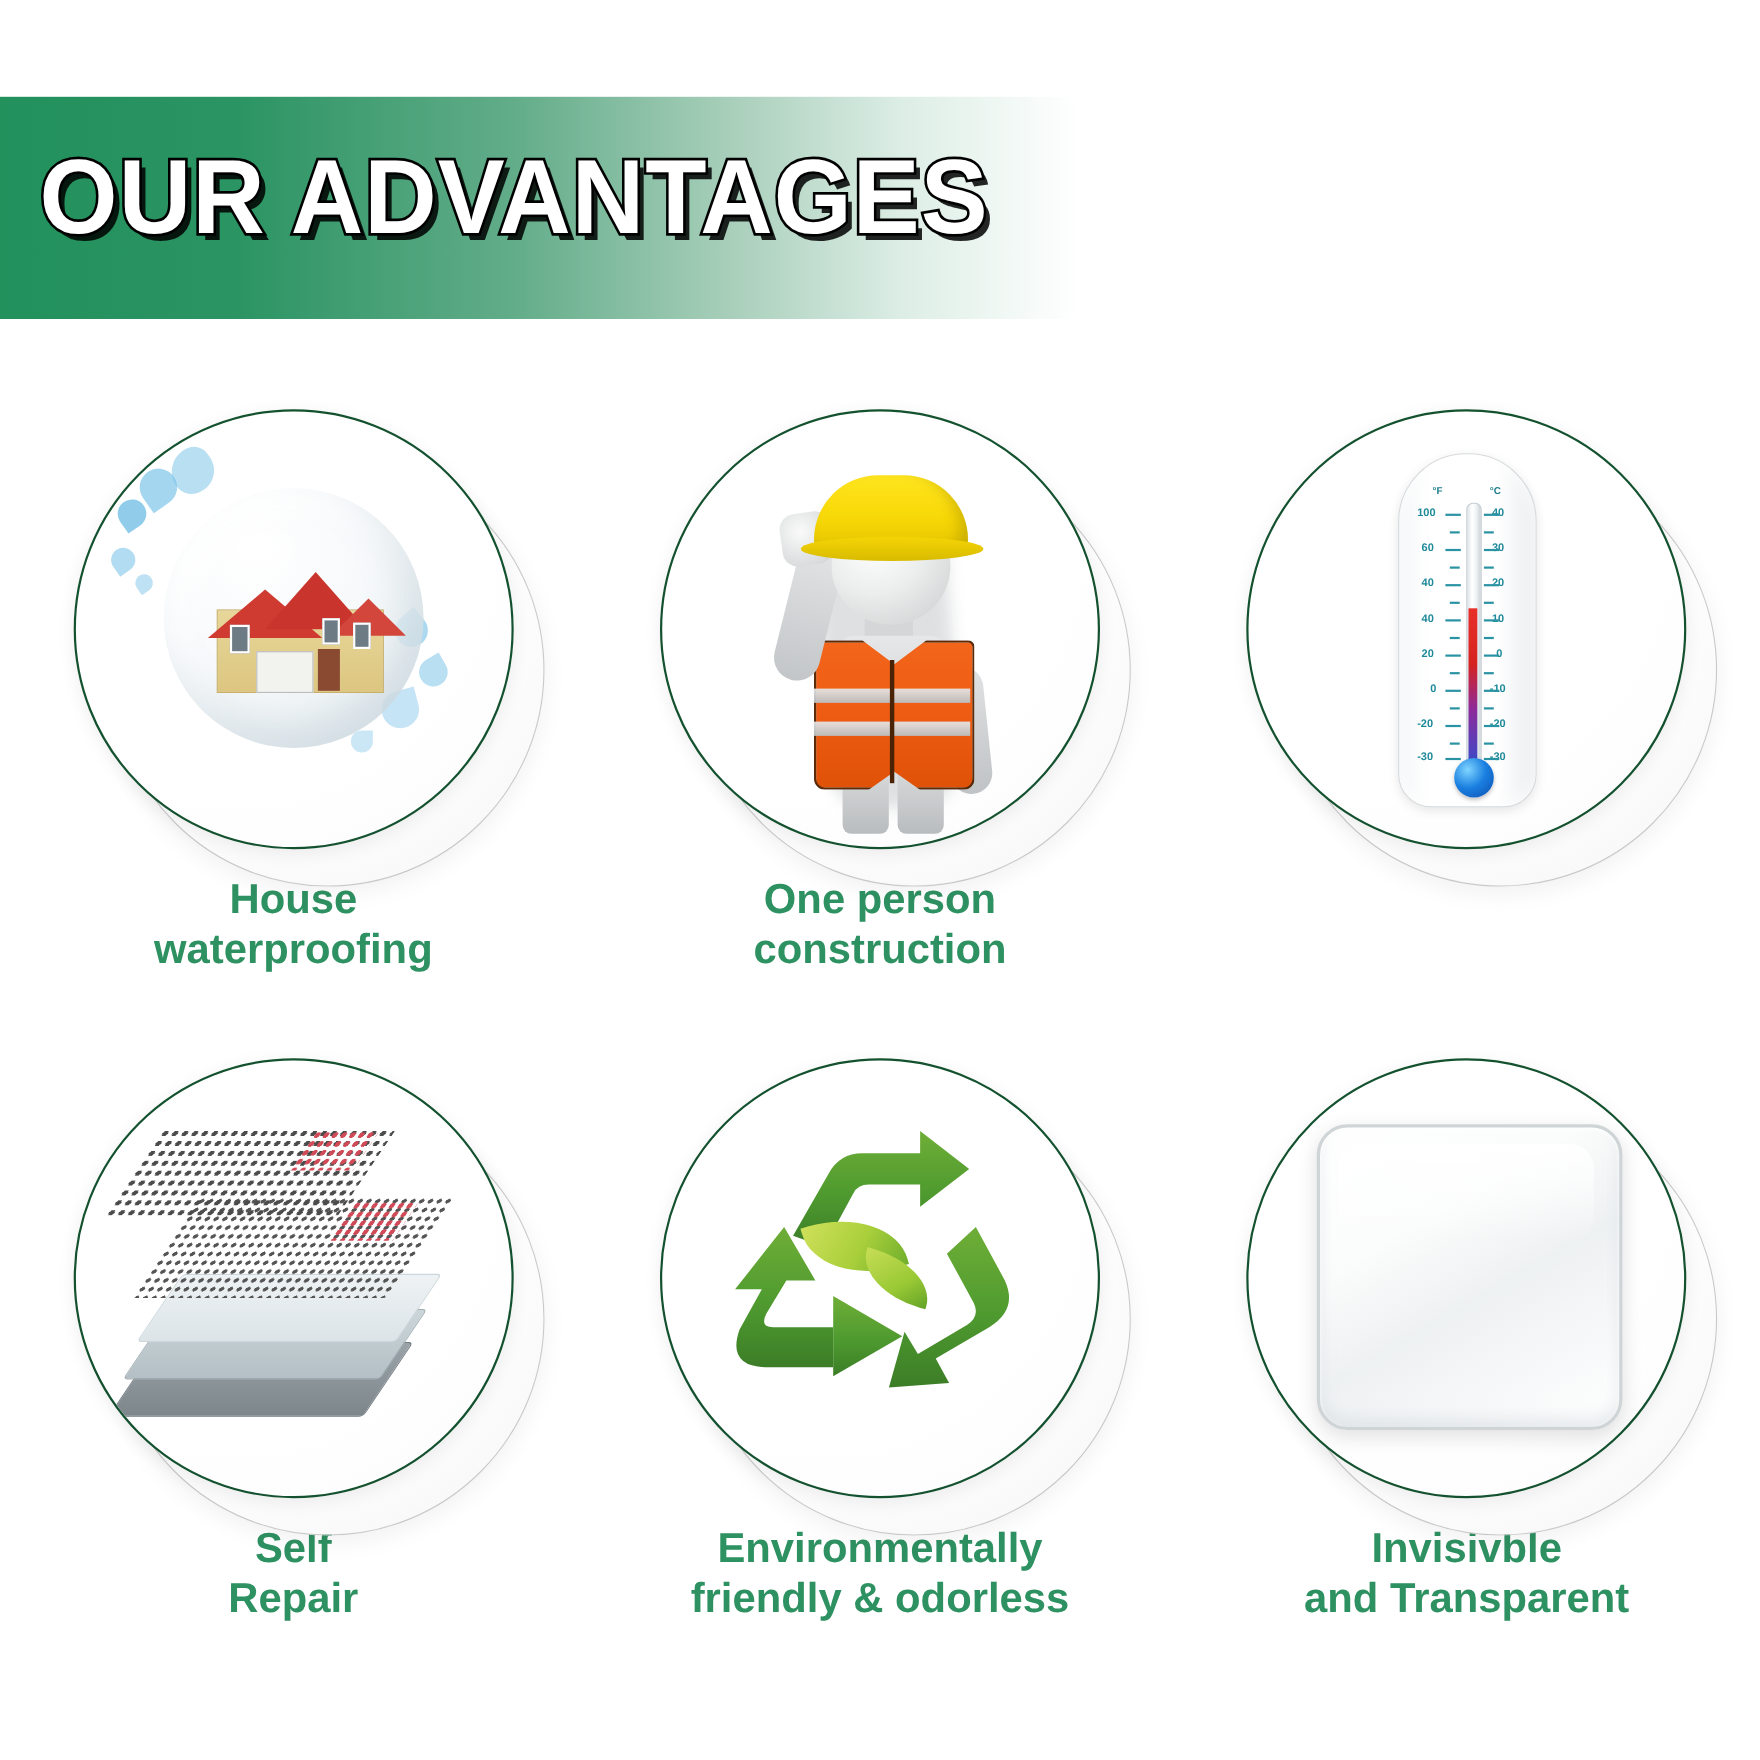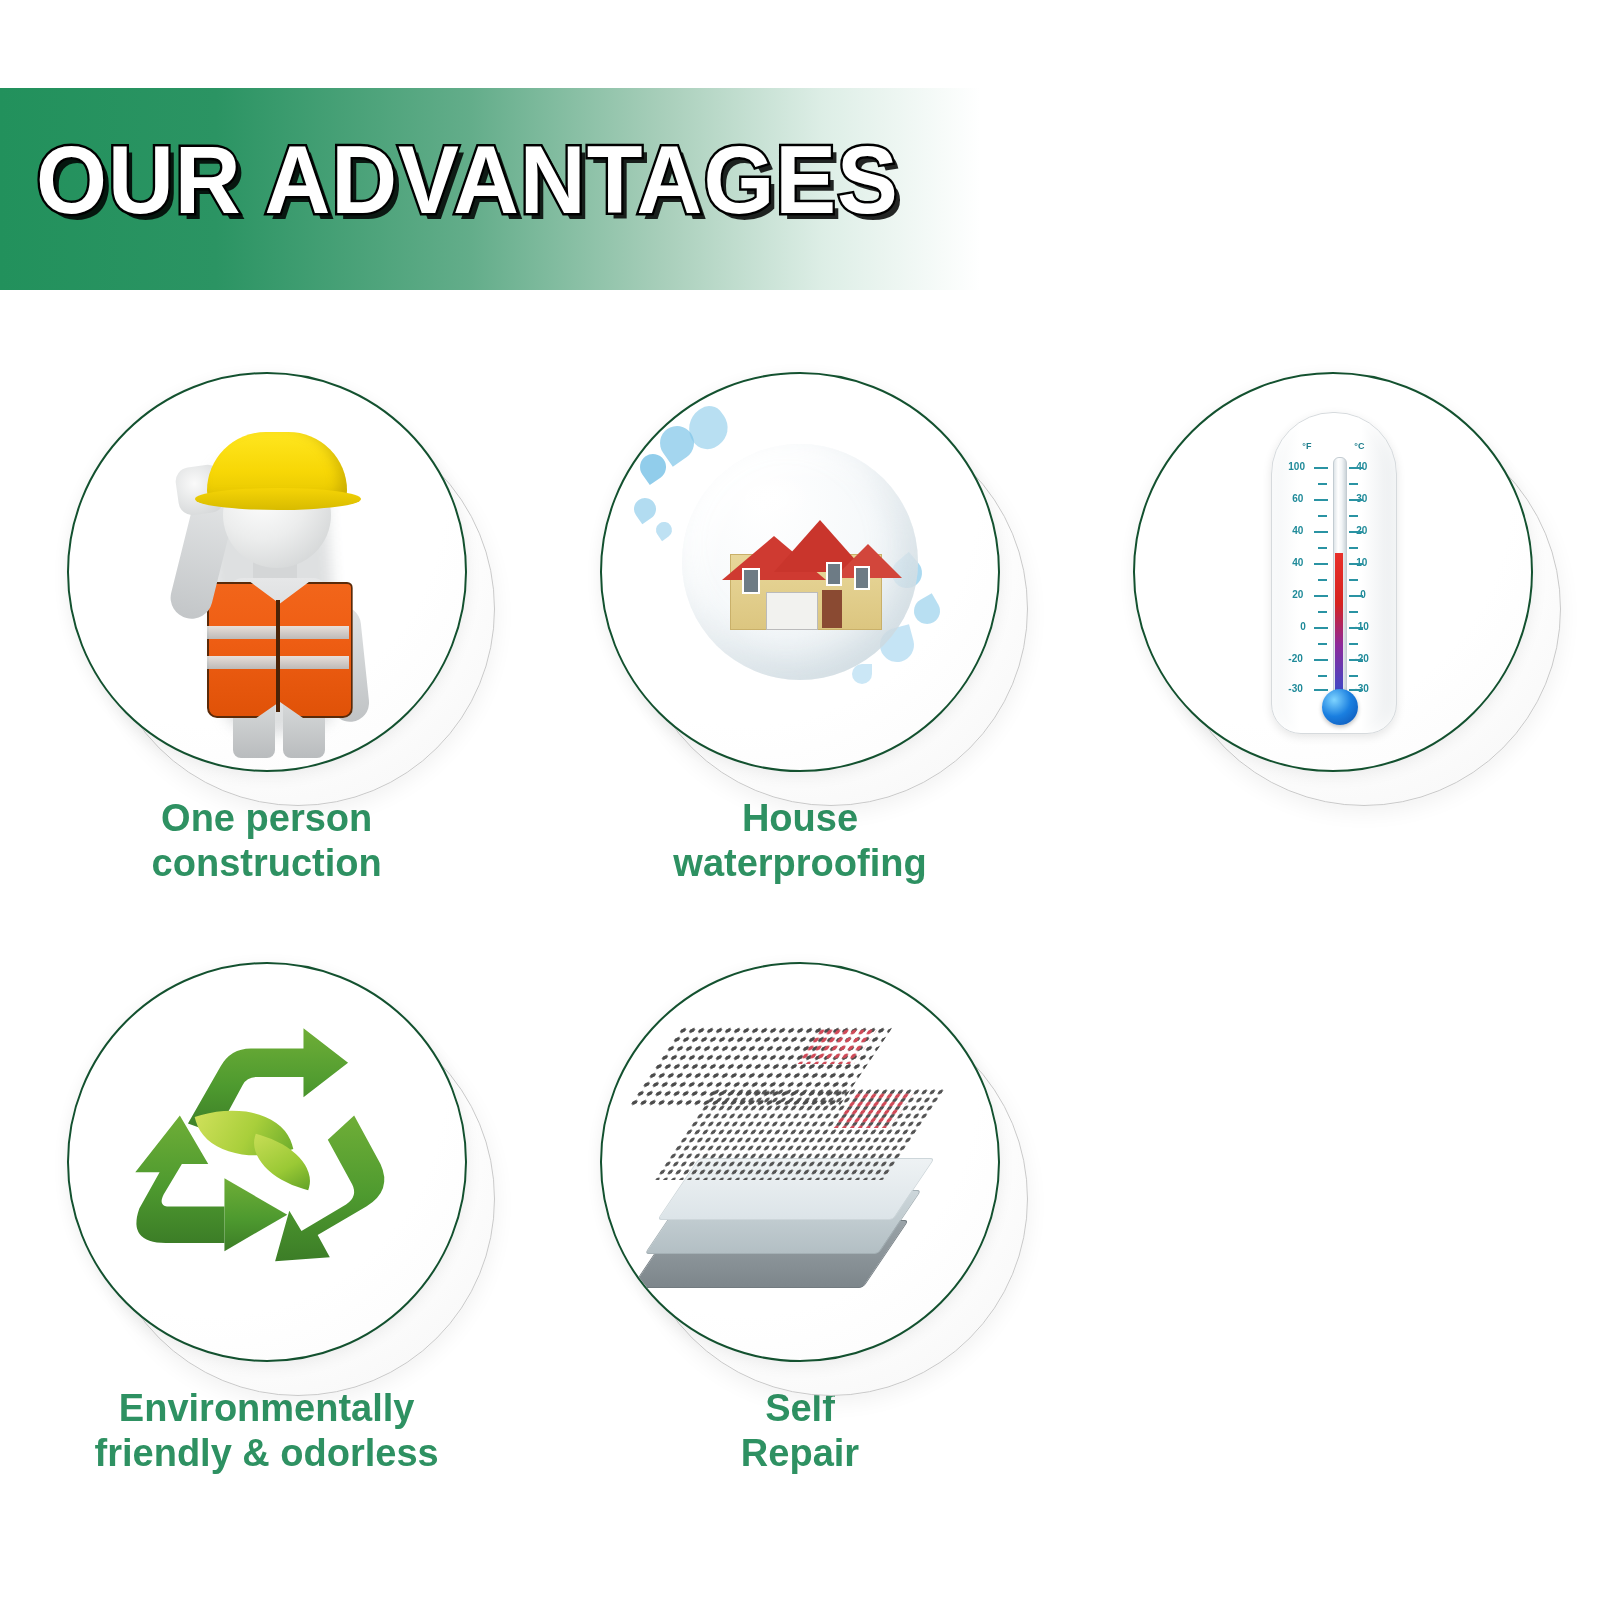--- a/index.html
+++ b/index.html
@@ -193,49 +193,20 @@
 <div class="banner"></div>
 <div class="banner-title">OUR ADVANTAGES</div>
 
 <div class="grid">
 
   <div class="cell">
     <div class="circle-wrap">
       <div class="circle-ghost"></div>
       <div class="circle-main">
         <div class="art">
-          <div class="worker">
-            <div class="w-shadow"></div>
-            <div class="w-legL"></div>
-            <div class="w-legR"></div>
-            <div class="w-armdn"></div>
-            <div class="w-neck"></div>
-            <div class="w-torso"></div>
-            <div class="w-vest"></div>
-            <div class="w-stripe" style="top:216px;"></div>
-            <div class="w-stripe" style="top:246px;"></div>
-            <div class="w-zip"></div>
-            <div class="w-armup"></div>
-            <div class="w-hand"></div>
-            <div class="w-head"></div>
-            <div class="w-helmet"></div>
-            <div class="w-brim"></div>
-          </div>
-        </div>
-      </div>
-    </div>
-    <div class="caption">One person
-construction</div>
-  </div>
-
-  <div class="cell">
-    <div class="circle-wrap">
-      <div class="circle-ghost"></div>
-      <div class="circle-main">
-        <div class="art">
           <div class="wdrop" style="left:10px;top:52px;width:26px;height:26px;"></div>
           <div class="wdrop" style="left:30px;top:24px;width:34px;height:34px;opacity:.7;"></div>
           <div class="wdrop" style="left:58px;top:6px;width:40px;height:40px;opacity:.55;border-radius:60% 40% 55% 45%;"></div>
           <div class="wdrop" style="left:4px;top:96px;width:22px;height:22px;opacity:.6;"></div>
           <div class="wdrop" style="left:26px;top:120px;width:16px;height:16px;opacity:.5;"></div>
           <div class="wdrop" style="left:262px;top:156px;width:30px;height:30px;opacity:.65;transform:rotate(140deg);"></div>
           <div class="wdrop" style="left:284px;top:196px;width:26px;height:26px;opacity:.55;transform:rotate(150deg);"></div>
           <div class="wdrop" style="left:250px;top:226px;width:34px;height:34px;opacity:.45;transform:rotate(165deg);"></div>
           <div class="wdrop" style="left:222px;top:262px;width:20px;height:20px;opacity:.4;transform:rotate(180deg);"></div>
           <div class="bubble"></div>
@@ -256,20 +227,49 @@
     </div>
     <div class="caption">House
 waterproofing</div>
   </div>
 
   <div class="cell">
     <div class="circle-wrap">
       <div class="circle-ghost"></div>
       <div class="circle-main">
         <div class="art">
+          <div class="worker">
+            <div class="w-shadow"></div>
+            <div class="w-legL"></div>
+            <div class="w-legR"></div>
+            <div class="w-armdn"></div>
+            <div class="w-neck"></div>
+            <div class="w-torso"></div>
+            <div class="w-vest"></div>
+            <div class="w-stripe" style="top:216px;"></div>
+            <div class="w-stripe" style="top:246px;"></div>
+            <div class="w-zip"></div>
+            <div class="w-armup"></div>
+            <div class="w-hand"></div>
+            <div class="w-head"></div>
+            <div class="w-helmet"></div>
+            <div class="w-brim"></div>
+          </div>
+        </div>
+      </div>
+    </div>
+    <div class="caption">One person
+construction</div>
+  </div>
+
+  <div class="cell">
+    <div class="circle-wrap">
+      <div class="circle-ghost"></div>
+      <div class="circle-main">
+        <div class="art">
           <div class="thermo">
             <div class="t-face">
               <div class="t-unit" style="left:16px;top:-16px;">°F</div>
               <div class="t-unit" style="left:68px;top:-16px;">°C</div>
 
               <div class="t-tick" style="left:2px;top:4px;">100</div>
               <div class="t-tick" style="left:6px;top:36px;">60</div>
               <div class="t-tick" style="left:6px;top:68px;">40</div>
               <div class="t-tick" style="left:6px;top:100px;">40</div>
               <div class="t-tick" style="left:6px;top:132px;">20</div>
@@ -326,20 +326,39 @@
         </div>
       </div>
     </div>
   </div>
 
   <div class="cell">
     <div class="circle-wrap">
       <div class="circle-ghost"></div>
       <div class="circle-main">
         <div class="art">
+          <div class="layer lay-solid3" style="top:228px;left:24px;width:230px;height:66px;"></div>
+          <div class="layer lay-solid2" style="top:198px;left:36px;width:232px;height:62px;"></div>
+          <div class="layer lay-solid1" style="top:166px;left:48px;width:234px;height:60px;"></div>
+          <div class="layer lay-mesh2" style="top:96px;left:54px;width:232px;height:92px;"></div>
+          <div class="lay-red" style="left:214px;top:100px;transform:skewX(-34deg);"></div>
+          <div class="layer lay-mesh" style="top:34px;left:24px;width:212px;height:82px;"></div>
+          <div class="lay-red" style="left:178px;top:36px;transform:skewX(-34deg);"></div>
+        </div>
+      </div>
+    </div>
+    <div class="caption">Self
+Repair</div>
+  </div>
+
+  <div class="cell">
+    <div class="circle-wrap">
+      <div class="circle-ghost"></div>
+      <div class="circle-main">
+        <div class="art">
           <svg class="recycle" viewBox="0 0 300 300">
             <defs>
               <linearGradient id="gA" x1="0" y1="0" x2="0" y2="1">
                 <stop offset="0%" stop-color="#6fae37"></stop>
                   <stop offset="55%" stop-color="#4e9a2f"></stop>
                   <stop offset="100%" stop-color="#3c7d27"></stop>
               </linearGradient>
             </defs>
 
             <path d="M72 112 L104 56 Q114 38 134 38 L186 38 L186 18 L230 52 L186 86 L186 66 L140 66 Q130 66 126 74 L100 122 Z" fill="url(#gA)"></path>
@@ -357,28 +376,22 @@
     </div>
     <div class="caption">Environmentally
 friendly &amp; odorless</div>
   </div>
 
   <div class="cell">
     <div class="circle-wrap">
       <div class="circle-ghost"></div>
       <div class="circle-main">
         <div class="art">
-          <div class="layer lay-solid3" style="top:228px;left:24px;width:230px;height:66px;"></div>
-          <div class="layer lay-solid2" style="top:198px;left:36px;width:232px;height:62px;"></div>
-          <div class="layer lay-solid1" style="top:166px;left:48px;width:234px;height:60px;"></div>
-          <div class="layer lay-mesh2" style="top:96px;left:54px;width:232px;height:92px;"></div>
-          <div class="lay-red" style="left:214px;top:100px;transform:skewX(-34deg);"></div>
-          <div class="layer lay-mesh" style="top:34px;left:24px;width:212px;height:82px;"></div>
-          <div class="lay-red" style="left:178px;top:36px;transform:skewX(-34deg);"></div>
-        </div>
-      </div>
-    </div>
-    <div class="caption">Self
-Repair</div>
-  </div>
-
+          <div class="glass"></div>
+          <div class="glass-gloss"></div>
+        </div>
+      </div>
+    </div>
+    <div class="caption">Invisivble
+and Transparent</div>
+  </div>
 
 </div>
 
 </body></html>

